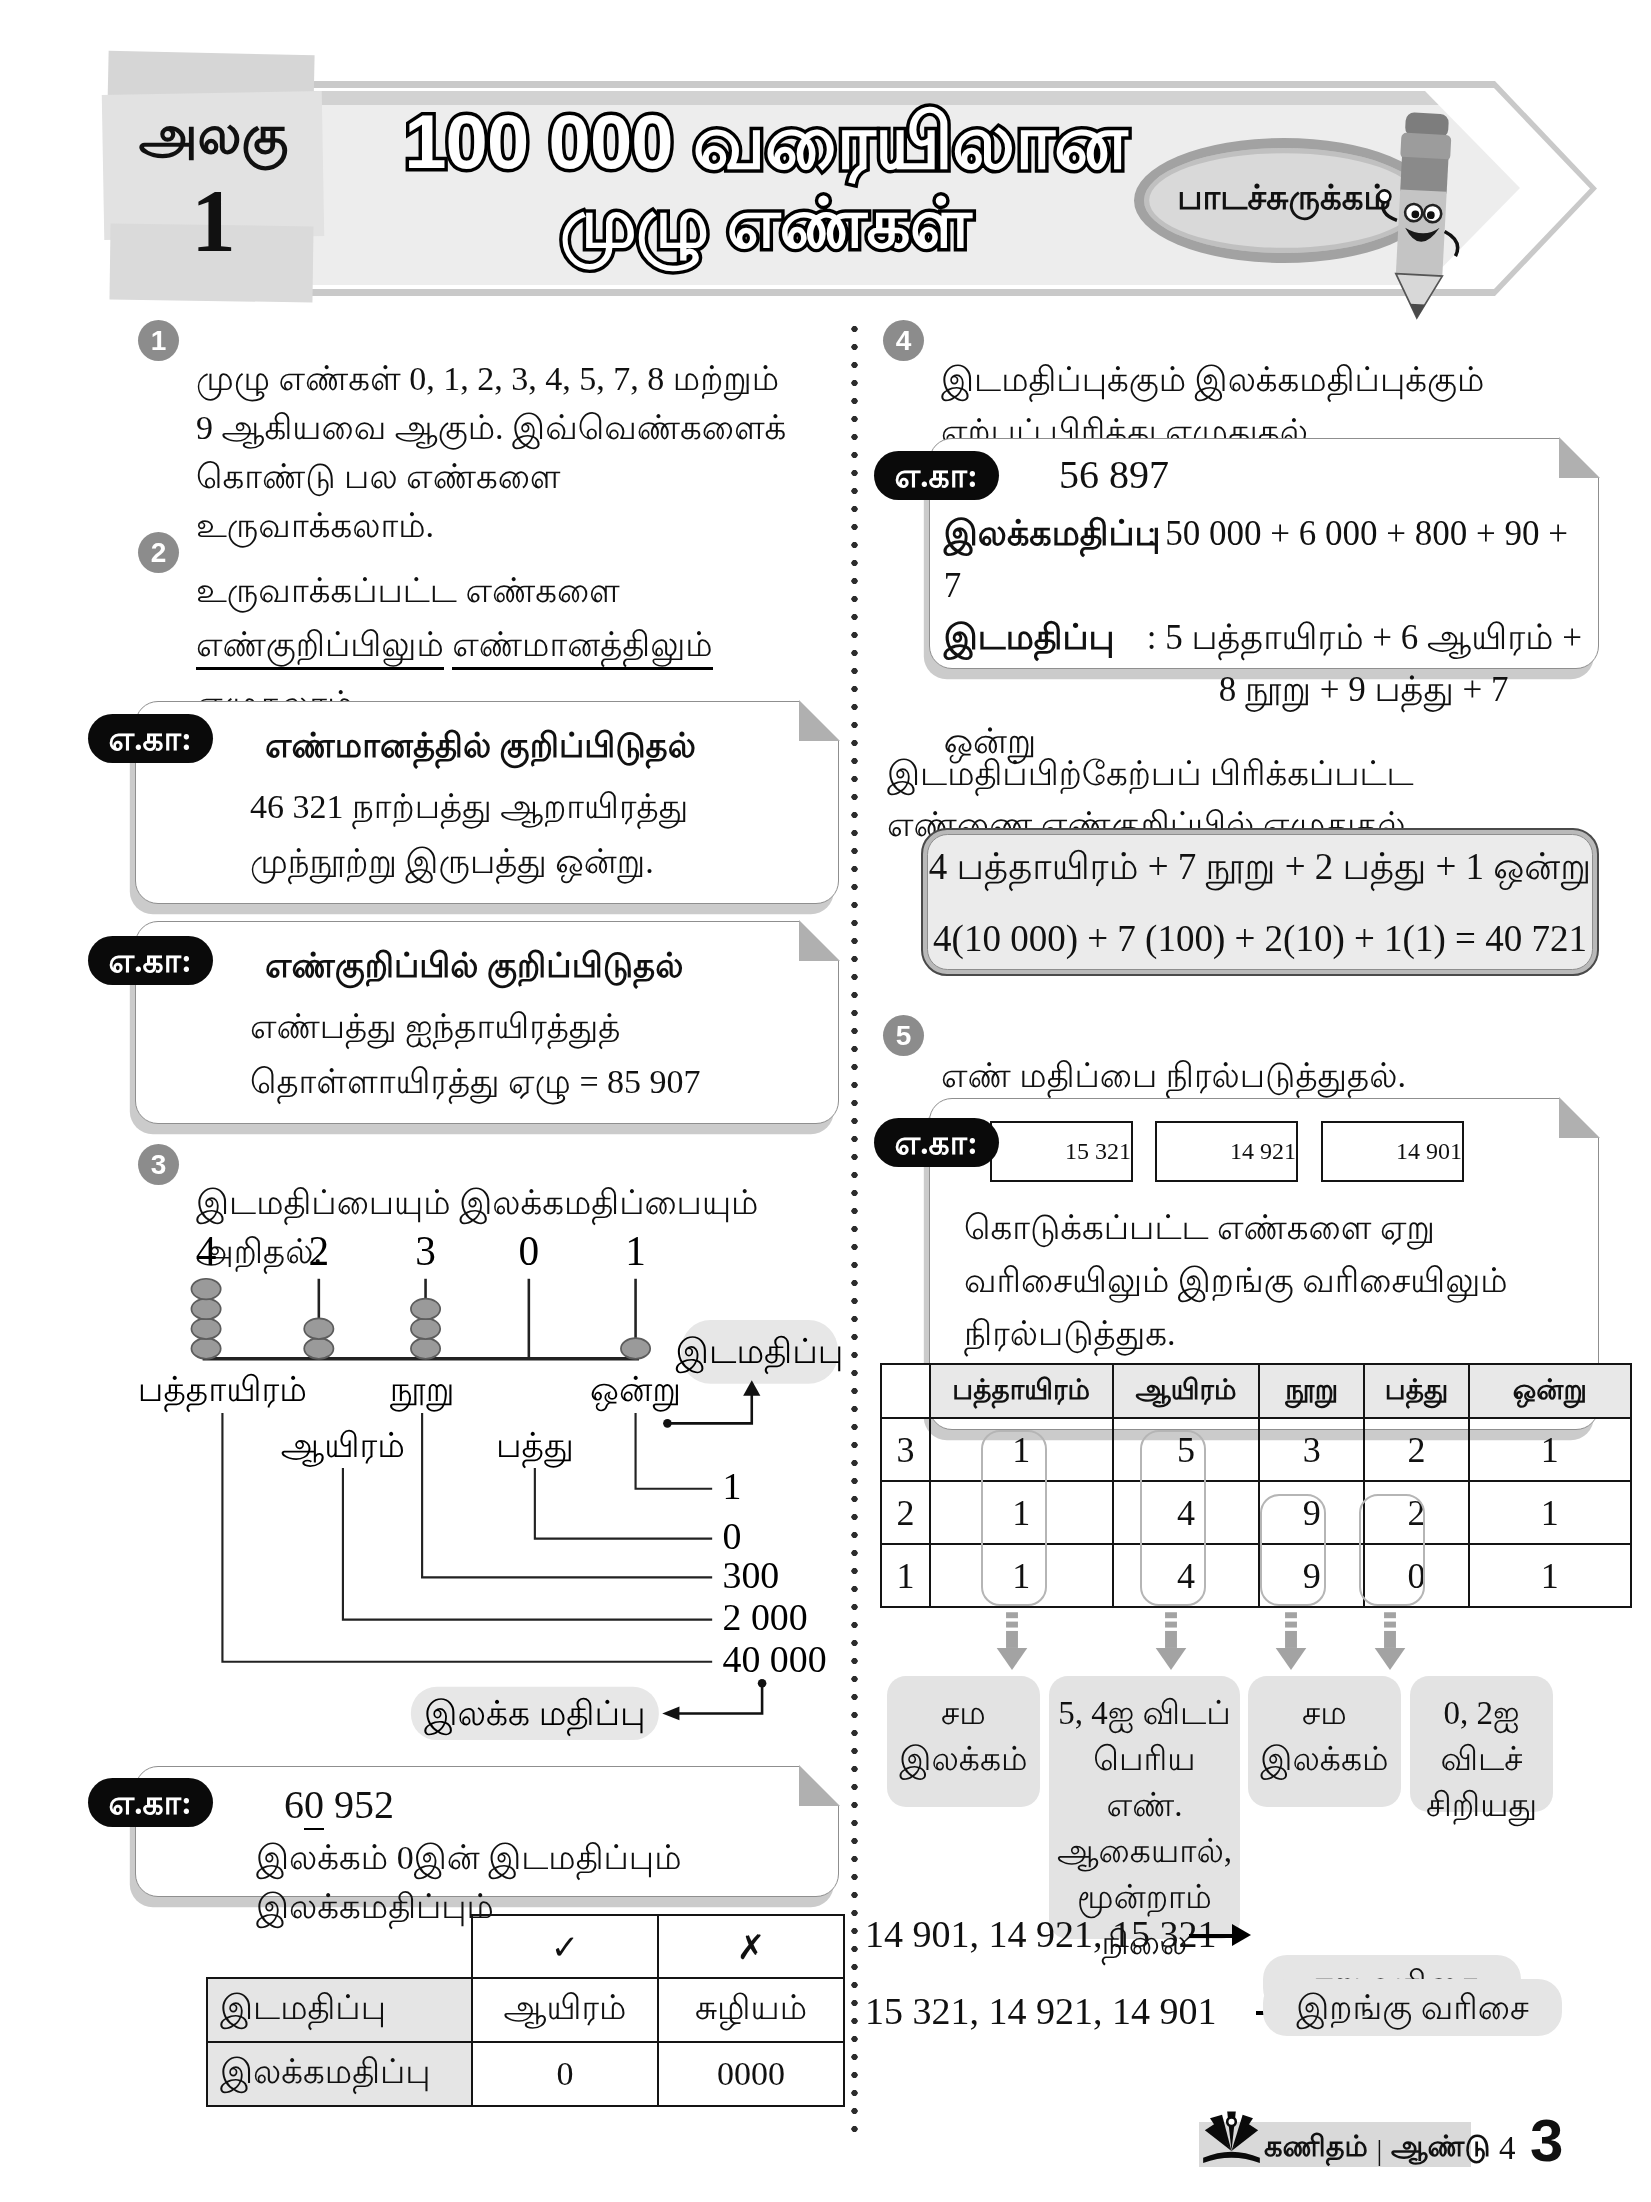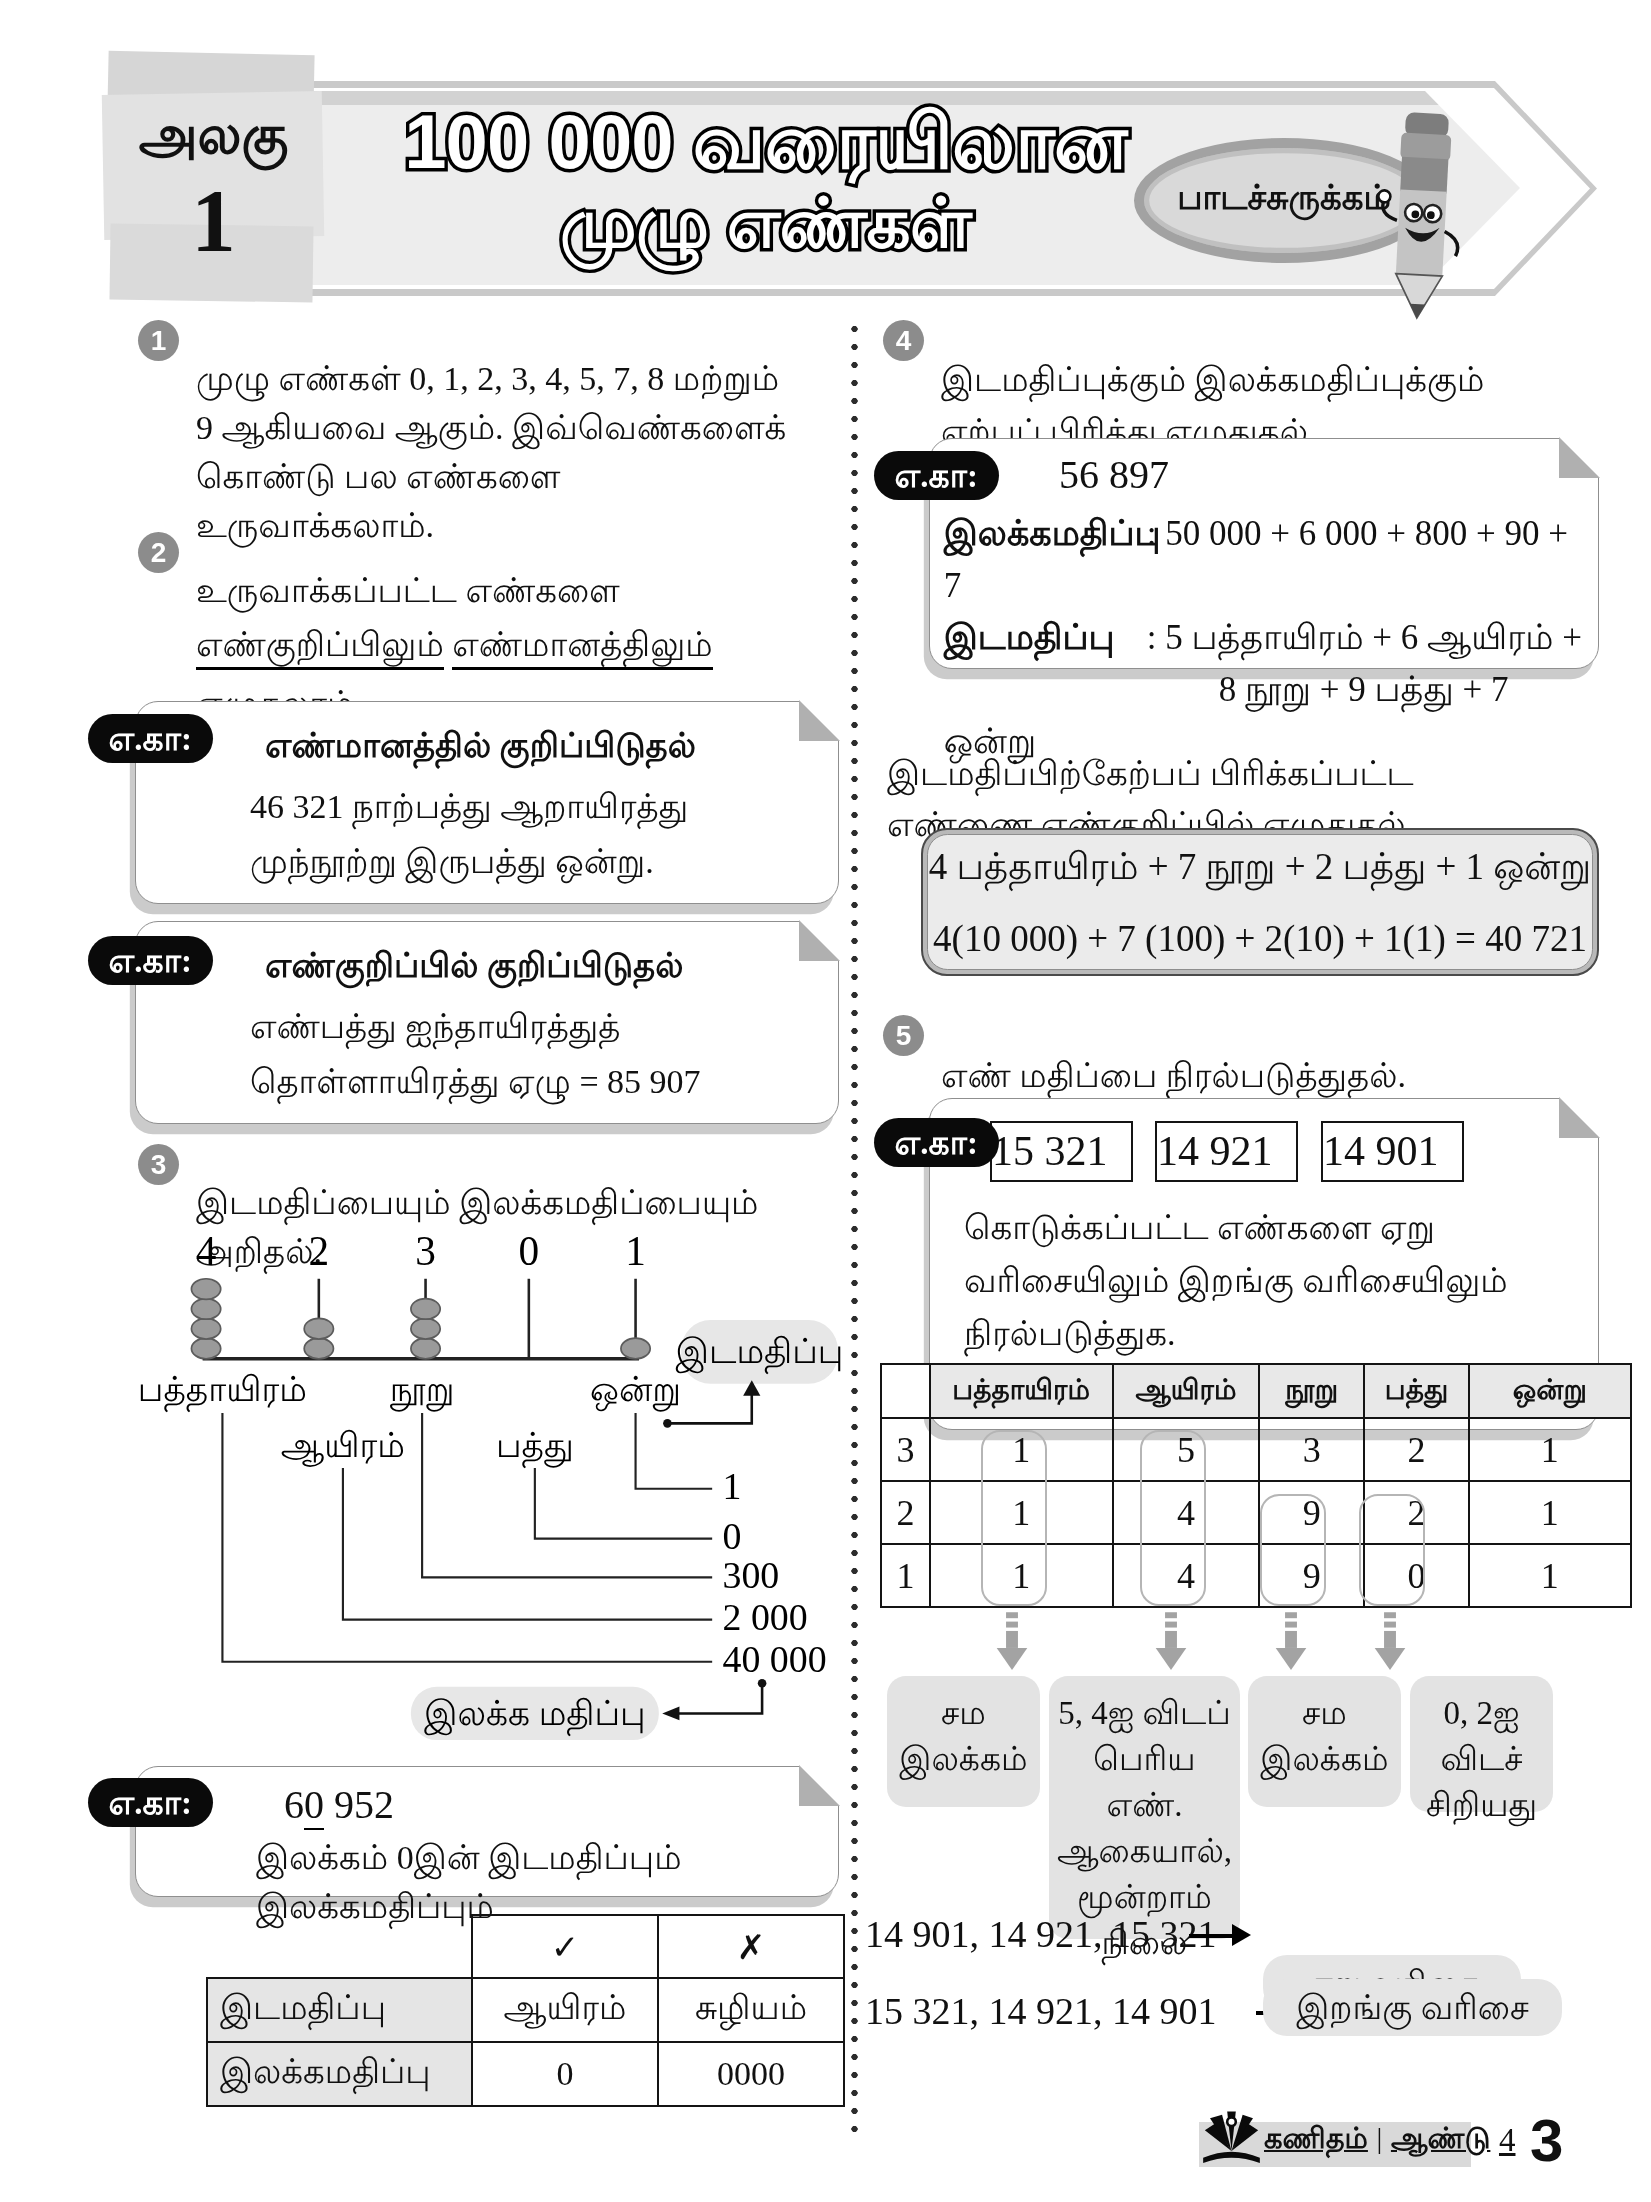--- a/index.html
+++ b/index.html
@@ -54,30 +54,30 @@
   .otable td,.otable th{border:2.6px solid #141414;text-align:center;}
   .otable th{background:#e8e8e8;font-size:28px;font-weight:bold;height:52px;padding:0 3.4px;}
   .otable td{font-size:36px;height:59px;}
   .hpill{border:2.6px solid #b5b5b5;border-radius:19px;background:transparent;z-index:5;}
   .arrow-right{display:inline-block;position:relative;width:64px;height:22.4px;vertical-align:middle;}
   .arrow-right .shaft{position:absolute;left:0;top:9.5px;width:45px;height:4.3px;background:#000;}
   .arrow-right .head{position:absolute;left:43px;top:0;width:0;height:0;
     border-left:19px solid #000;border-top:11.2px solid transparent;border-bottom:11.2px solid transparent;}
   .num-line{font-size:38px;}
   .footer-strip{left:1199px;top:2122px;width:272px;height:45px;background:#d9d9d9;display:flex;
-    align-items:flex-start;padding-left:65px;box-sizing:border-box;text-decoration:underline;}
+    align-items:flex-end;padding-left:65px;box-sizing:border-box;}
   .footer-strip .s{font-weight:bold;font-size:29px;}
   .footer-strip .sep{margin:0 8.6px;font-size:29px;}
   .page-num{left:1530px;top:2106px;font-family:"Liberation Sans",sans-serif;font-weight:bold;font-size:60px;}
   .nbox-outer{left:921px;top:828px;width:678px;height:148px;border:2.6px solid #4a4a4a;border-radius:26px;
     background:#b9b9b9;box-sizing:border-box;padding:4.3px;}
   .nbox-inner{width:100%;height:100%;border:1.7px solid #8e8e8e;border-radius:20.6px;background:#ebebeb;
     box-sizing:border-box;display:flex;flex-direction:column;align-items:center;justify-content:center;gap:24px;}
   .nbox-inner div{font-size:37px;}
-  .numbox{border:2.6px solid #141414;background:#fff;text-align:left;font-size:42px;line-height:57px;}
+  .numbox{border:2.6px solid #141414;background:#fff;text-align:right;font-size:24px;line-height:57px;}
 </style>
 </head>
 <body>
 
 <div id="page">
 
   
   <div class="abs banner-outline"></div>
   <div class="abs banner-outline-inner"></div>
   <div class="abs banner-band"></div>

